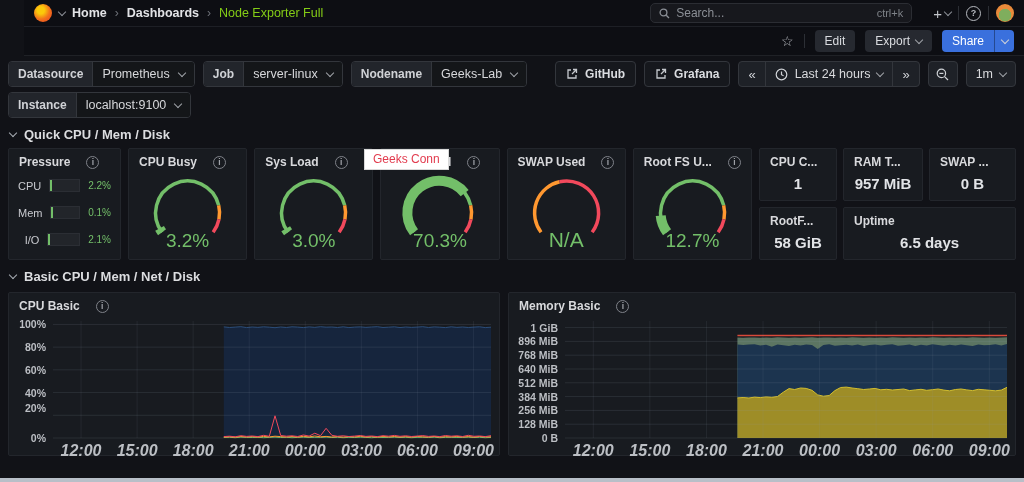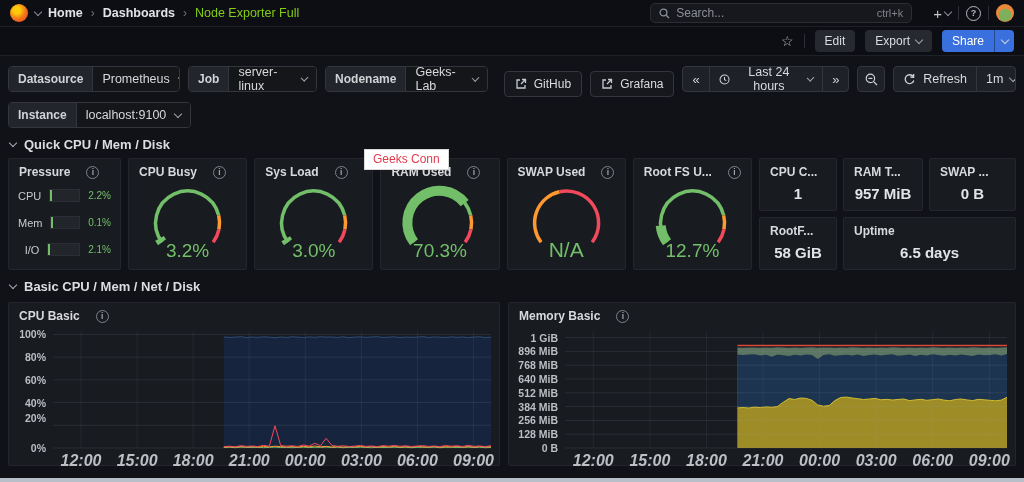--- a/index.html
+++ b/index.html
@@ -3,21 +3,21 @@
 <meta charset="utf-8">
 <style>
   * { box-sizing: border-box; margin:0; padding:0; }
   html,body { width:1024px; height:482px; }
   body {
     background:#111217; color:#d5d7dc;
     font-family:"Liberation Sans", sans-serif;
     font-size:12px; overflow:hidden; position:relative;
   }
   
-  .topbar { background:#0d0e13; }
+  .topbar { background:#0d0e13;margin-left:24px; }
   .tb-row1 { height:27px; display:flex; align-items:center; padding:0 10px; gap:7px; border-bottom:1px solid #1d1f25; }
   .logo { width:18px; height:18px; border-radius:50%;
     background:radial-gradient(circle at 38% 35%, #fbca0a 0 22%, #f2711c 55%, #e8401f 100%); }
   .mini-caret { width:6px; height:6px; border-right:1.4px solid #8b8f96; border-bottom:1.4px solid #8b8f96; transform:rotate(45deg); margin-top:-3px; }
   .crumb { font-size:12.5px; font-weight:700; color:#e2e3e6; }
   .crumb.dim { color:#84cc16; font-weight:400; }
   .crumb-sep { color:#6e7178; font-size:12px; padding:0 1px; }
   .searchbox { margin-left:auto; margin-right:14px; width:262px; height:20px; background:#17181d;
     border:1px solid #2b2d33; border-radius:5px; display:flex; align-items:center; gap:6px; padding:0 8px; }
   .searchbox input { flex:1; background:transparent; border:none; outline:none; color:#c8cacd; font-size:12px; font-family:inherit; }
@@ -38,21 +38,21 @@
     border-radius:0 4px 4px 0; display:flex; align-items:center; justify-content:center; cursor:pointer; }
   .caret { width:6px; height:6px; border-right:1.4px solid #cfd2d8; border-bottom:1.4px solid #cfd2d8; transform:rotate(45deg); margin-top:-3px; }
   .caret.dk { border-color:#9fa2a8; }
   
   .tb2-row { display:flex; align-items:center; gap:8px; padding:5px 8px 0; }
   .var-pill { display:flex; height:26px; border:1px solid #33363c; border-radius:4px; overflow:hidden; }
   .var-label { background:#22252b; display:flex; align-items:center; padding:0 9px; font-size:12px; font-weight:600; color:#d0d2d6; border-right:1px solid #33363c; }
   .var-value { display:flex; align-items:center; gap:9px; padding:0 9px; font-size:12.5px; color:#d7d8db; background:#141619; cursor:pointer; }
   .spacer { flex:1; }
   .link-btn { height:26px; border:1px solid #33363c; border-radius:4px; background:#16181d; padding:0 10px;
-    display:flex; gap:7px; align-items:center; font-size:12px; font-weight:400; color:#dadce0; cursor:pointer;margin-top:10px; }
+    display:flex; gap:7px; align-items:center; font-size:12px; font-weight:700; color:#dadce0; cursor:pointer; }
   .btn-group { display:flex; height:26px; border:1px solid #33363c; border-radius:4px; background:#1e2127; overflow:hidden; }
   .tgb { display:flex; align-items:center; gap:7px; padding:0 9px; color:#d9dadd; font-size:12.5px; font-weight:500;
     background:transparent; border:none; border-right:1px solid #33363c; font-family:inherit; cursor:pointer; }
   .tgb:last-child { border-right:none; }
   .arr { font-size:13px; color:#cfd2d6; }
   .icon-btn { width:30px; height:26px; border:1px solid #33363c; border-radius:4px; background:#1e2127;
     display:flex; align-items:center; justify-content:center; cursor:pointer; }
   
   .section-head { display:flex; align-items:center; gap:8px; padding:9px 10px 6px; cursor:pointer; }
   .section-title { font-size:13px; font-weight:700; color:#dcdde0; }
@@ -197,27 +197,20 @@
     </button>
   </div>
   <button class="icon-btn">
     <svg class="ic" width="13" height="13" viewBox="0 0 13 13">
       <circle cx="5.4" cy="5.4" r="4.2" fill="none" stroke="#cfd2d6" stroke-width="1.2"></circle>
       <line x1="3.4" y1="5.4" x2="7.4" y2="5.4" stroke="#cfd2d6" stroke-width="1.2"></line>
       <line x1="8.6" y1="8.6" x2="12" y2="12" stroke="#cfd2d6" stroke-width="1.2"></line>
     </svg>
   </button>
   <div class="btn-group">
-    <button class="tgb">
-      <svg class="ic" width="13" height="13" viewBox="0 0 13 13">
-        <path d="M10.8 7.5 A4.4 4.4 0 1 1 10.2 3.6" fill="none" stroke="#cfd2d6" stroke-width="1.3"></path>
-        <path d="M10.6 1 L10.6 4.2 L7.4 4.0" fill="none" stroke="#cfd2d6" stroke-width="1.3"></path>
-      </svg>
-      <span>Refresh</span>
-    </button>
     <button class="tgb">
       <span>1m</span>
       <span class="caret dk"></span>
     </button>
   </div>
 </div>
 <div class="tb2-row">
   <div class="var-pill">
     <span class="var-label">Instance</span>
     <span class="var-value">

